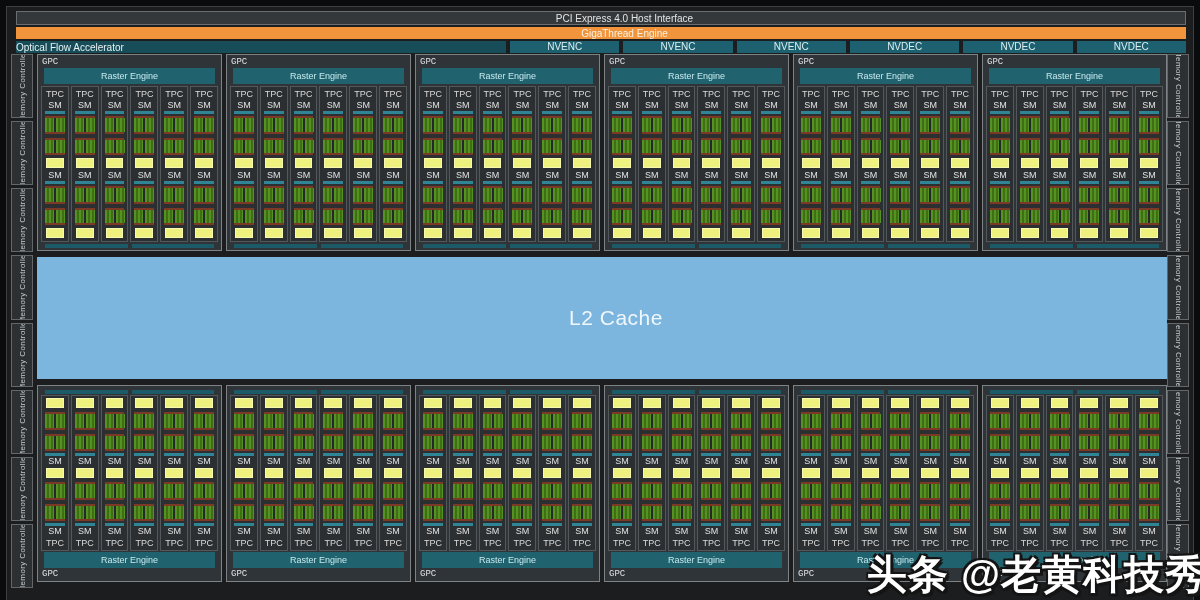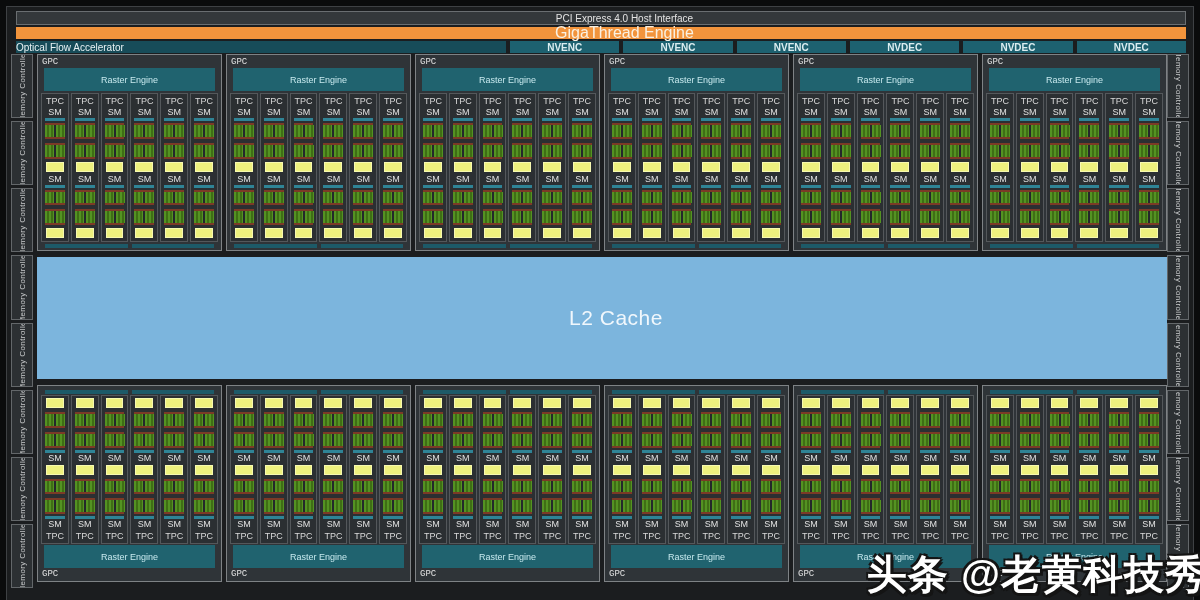--- a/index.html
+++ b/index.html
@@ -19,34 +19,34 @@
     white-space: nowrap;
     padding-left: 47px;
   }
   #pcie-bar {
     left: 9px; top: 4px; width: 1170px; height: 14px;
     background: #34383b; border: 1px solid #6a6e71;
     color: #e4e4e4; font-size: 10px;
   }
   #gigathread-bar {
     left: 9px; top: 20px; width: 1170px; height: 12px;
-    background: var(--orange, #f2943c); color: #faf1e2; font-size: 16px;
+    background: var(--orange, #f2943c); color: #faf1e2; font-size: 10px;
   }
   #media-row {
     position: absolute; left: 9px; top: 34px; width: 1170px; height: 12px;
     display: flex; gap: 4px;
   }
   #ofa-block {
     width: 490px; height: 12px; background: var(--ofa-teal, #174c59);
     color: #e8f2f4; font-size: 10px;
     display: flex; align-items: center; justify-content: flex-start;
   }
   .codec-block {
     flex: 1; background: var(--teal, #1d6170); color: #dceef1; font-size: 10px;
-    display: flex; align-items: flex-end; justify-content: center; font-weight: bold;
+    display: flex; align-items: flex-start; justify-content: center;
   }
   .mc-strip {
     position: absolute; top: 47px; width: 22px; height: 534px;
     display: flex; flex-direction: column; gap: 3px;
   }
   #left-mc { left: 4px; }
   #right-mc { right: 4px; }
   .mc-block {
     flex: 1; background: #2c3033; border: 1px solid #63676a;
     display: flex; align-items: center; justify-content: center; overflow: hidden;
@@ -68,21 +68,21 @@
     display: flex; align-items: center; justify-content: center;
     color: #f0f7fc; font-size: 21px; letter-spacing: 0.5px; padding-left: 28px;
   }
   .gpc {
     flex: 1; background: #2f3438; border: 1px solid #7e8285;
     display: flex; flex-direction: column; padding: 2px 3px;
   }
   .gpc.mirrored, .gpc.mirrored .tpc, .gpc.mirrored .sm { flex-direction: column-reverse; }
   .gpc-label { height: 10px; line-height: 10px; font-size: 9px; color: #e2e2e2; padding-left: 1px; font-family: Liberation Mono, monospace; }
   .raster-bar {
-    height: 23px; margin: 1px 3px; background: var(--raster-teal, #20636f);
+    height: 16px; margin: 1px 3px; background: var(--raster-teal, #20636f);
     color: #c7e9ee; font-size: 9px;
     display: flex; align-items: center; justify-content: center; flex: none;
   }
   .tpc-row { flex: 1; display: flex; gap: 2px; margin-top: 1px; }
   .tpc {
     flex: 1; background: #2b2f32; border: 1px solid #54585b;
     display: flex; flex-direction: column; padding: 1px; min-width: 0;
   }
   .tpc-label { height: 12px; line-height: 12px; font-size: 9px; color: #dadada; text-align: center; flex: none; }
   .sm { flex: 1; display: flex; flex-direction: column; padding: 0 1px; min-height: 0; }

